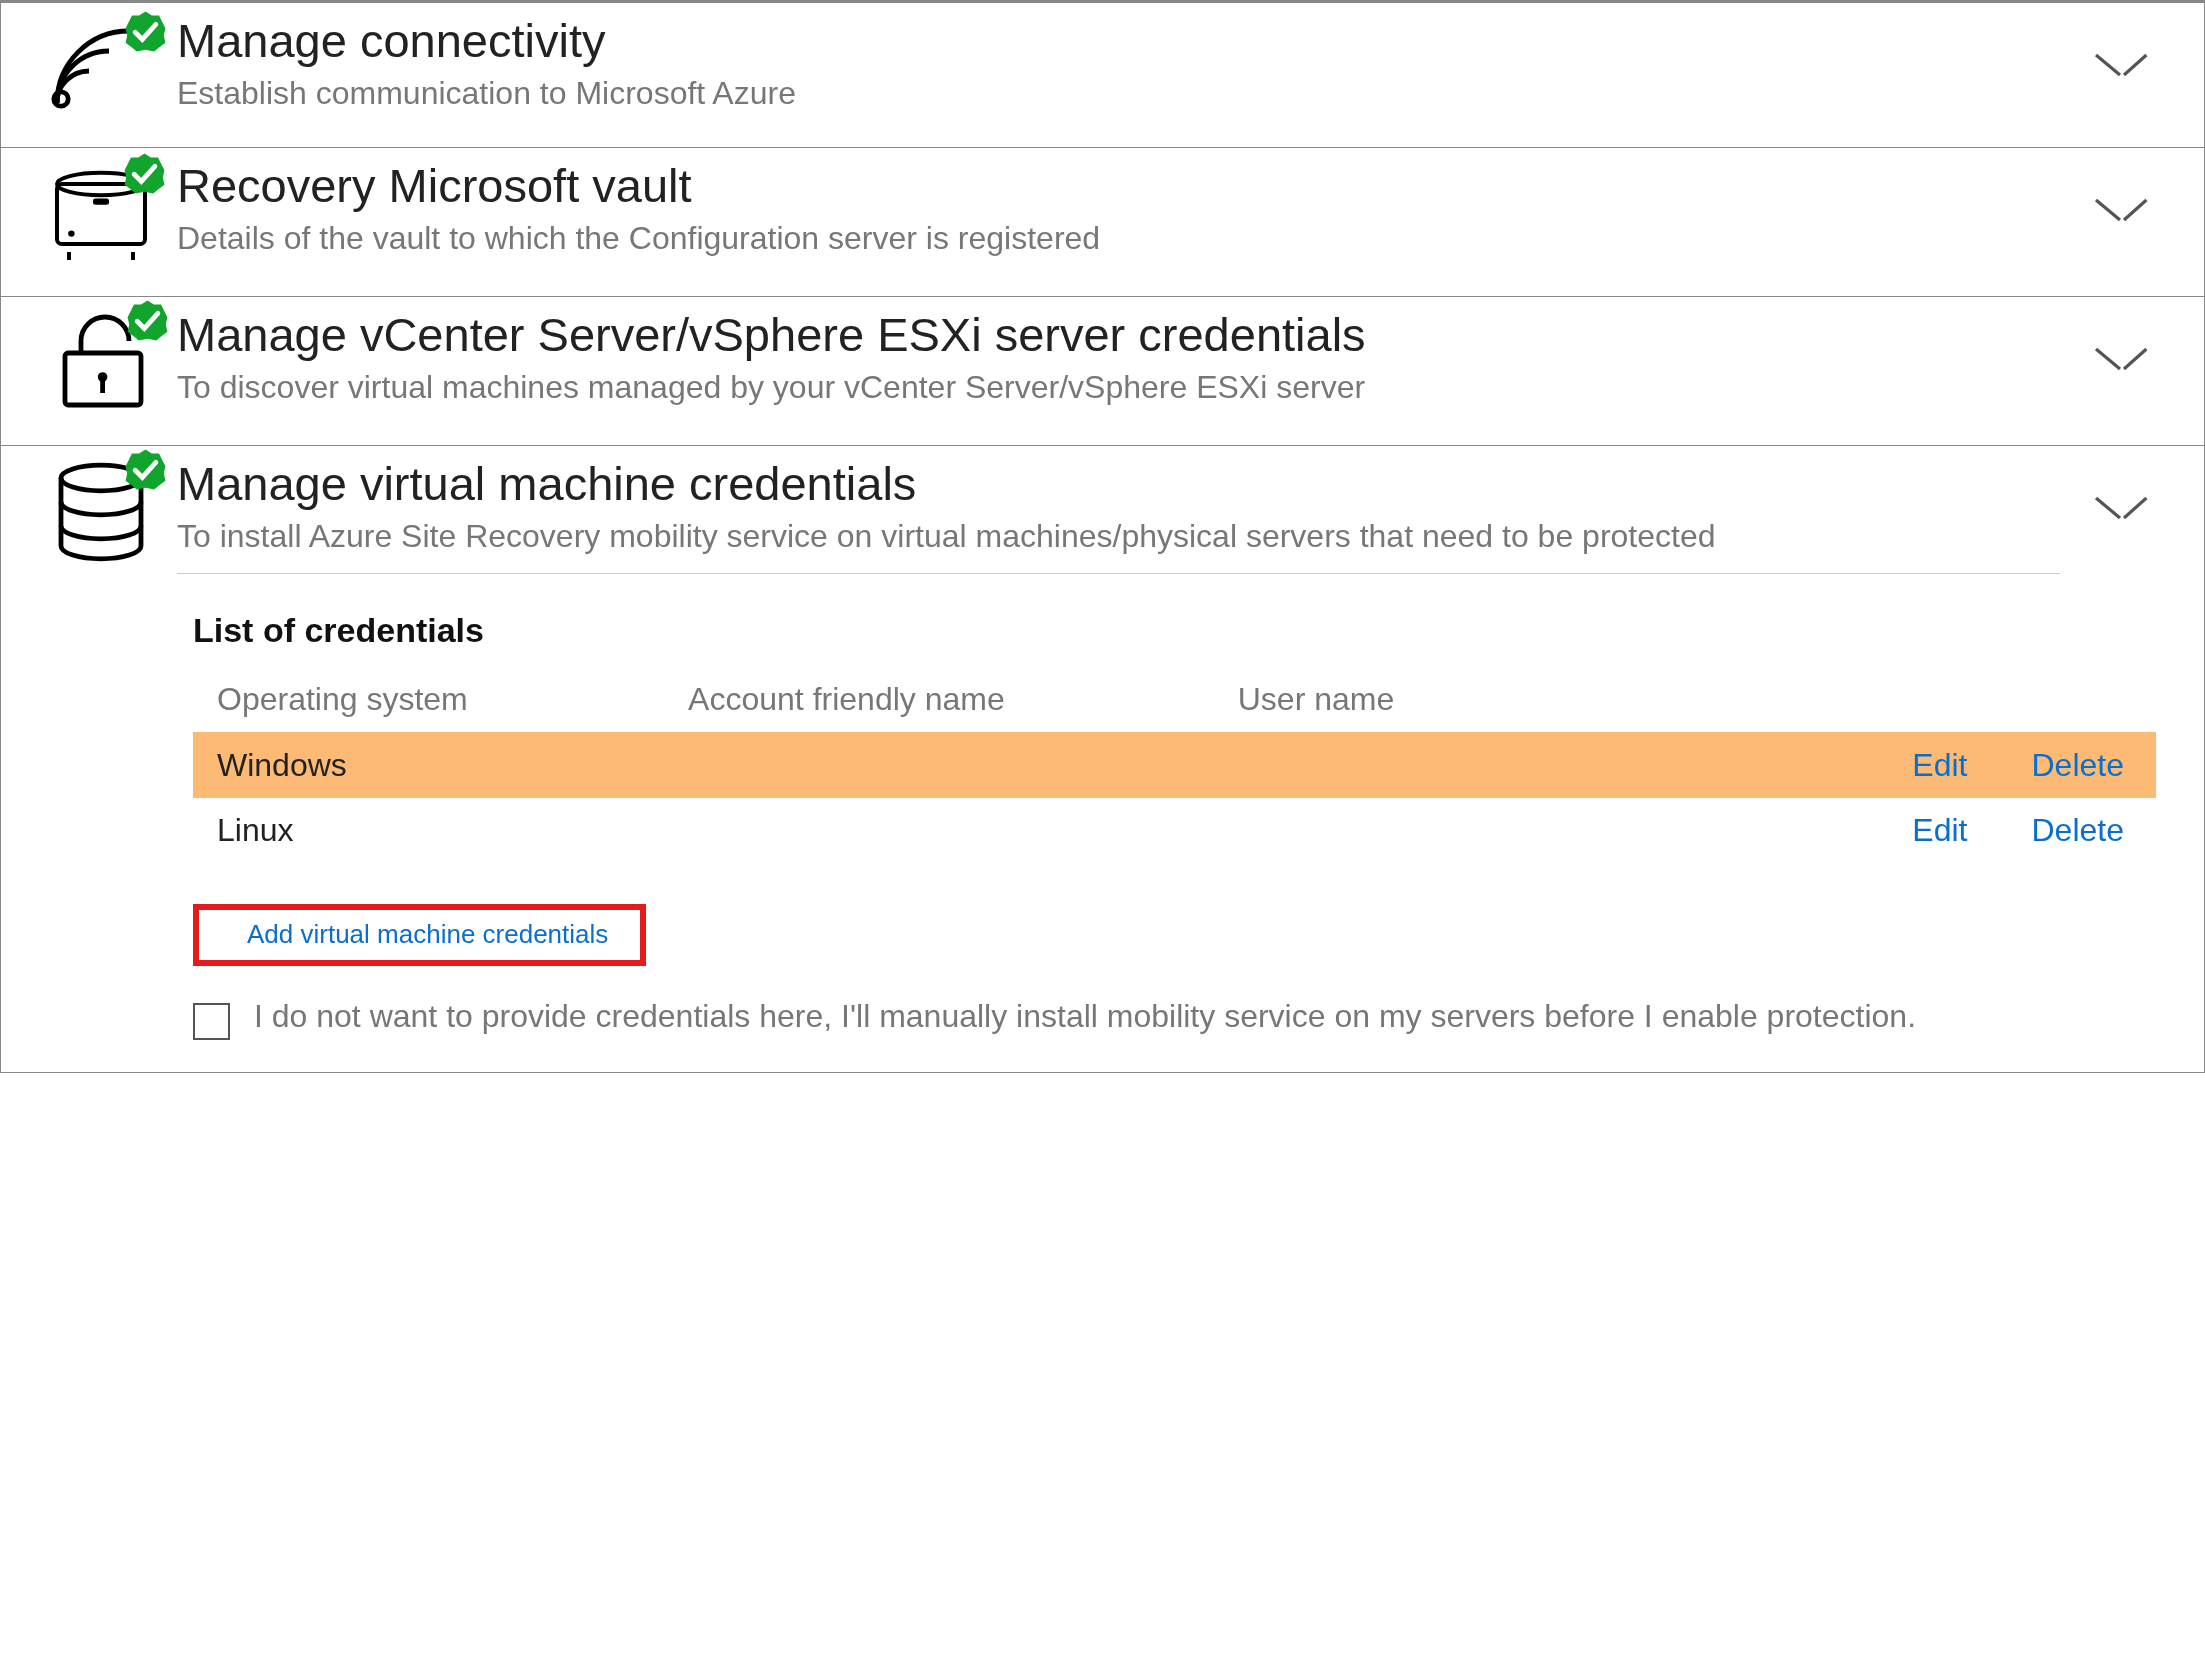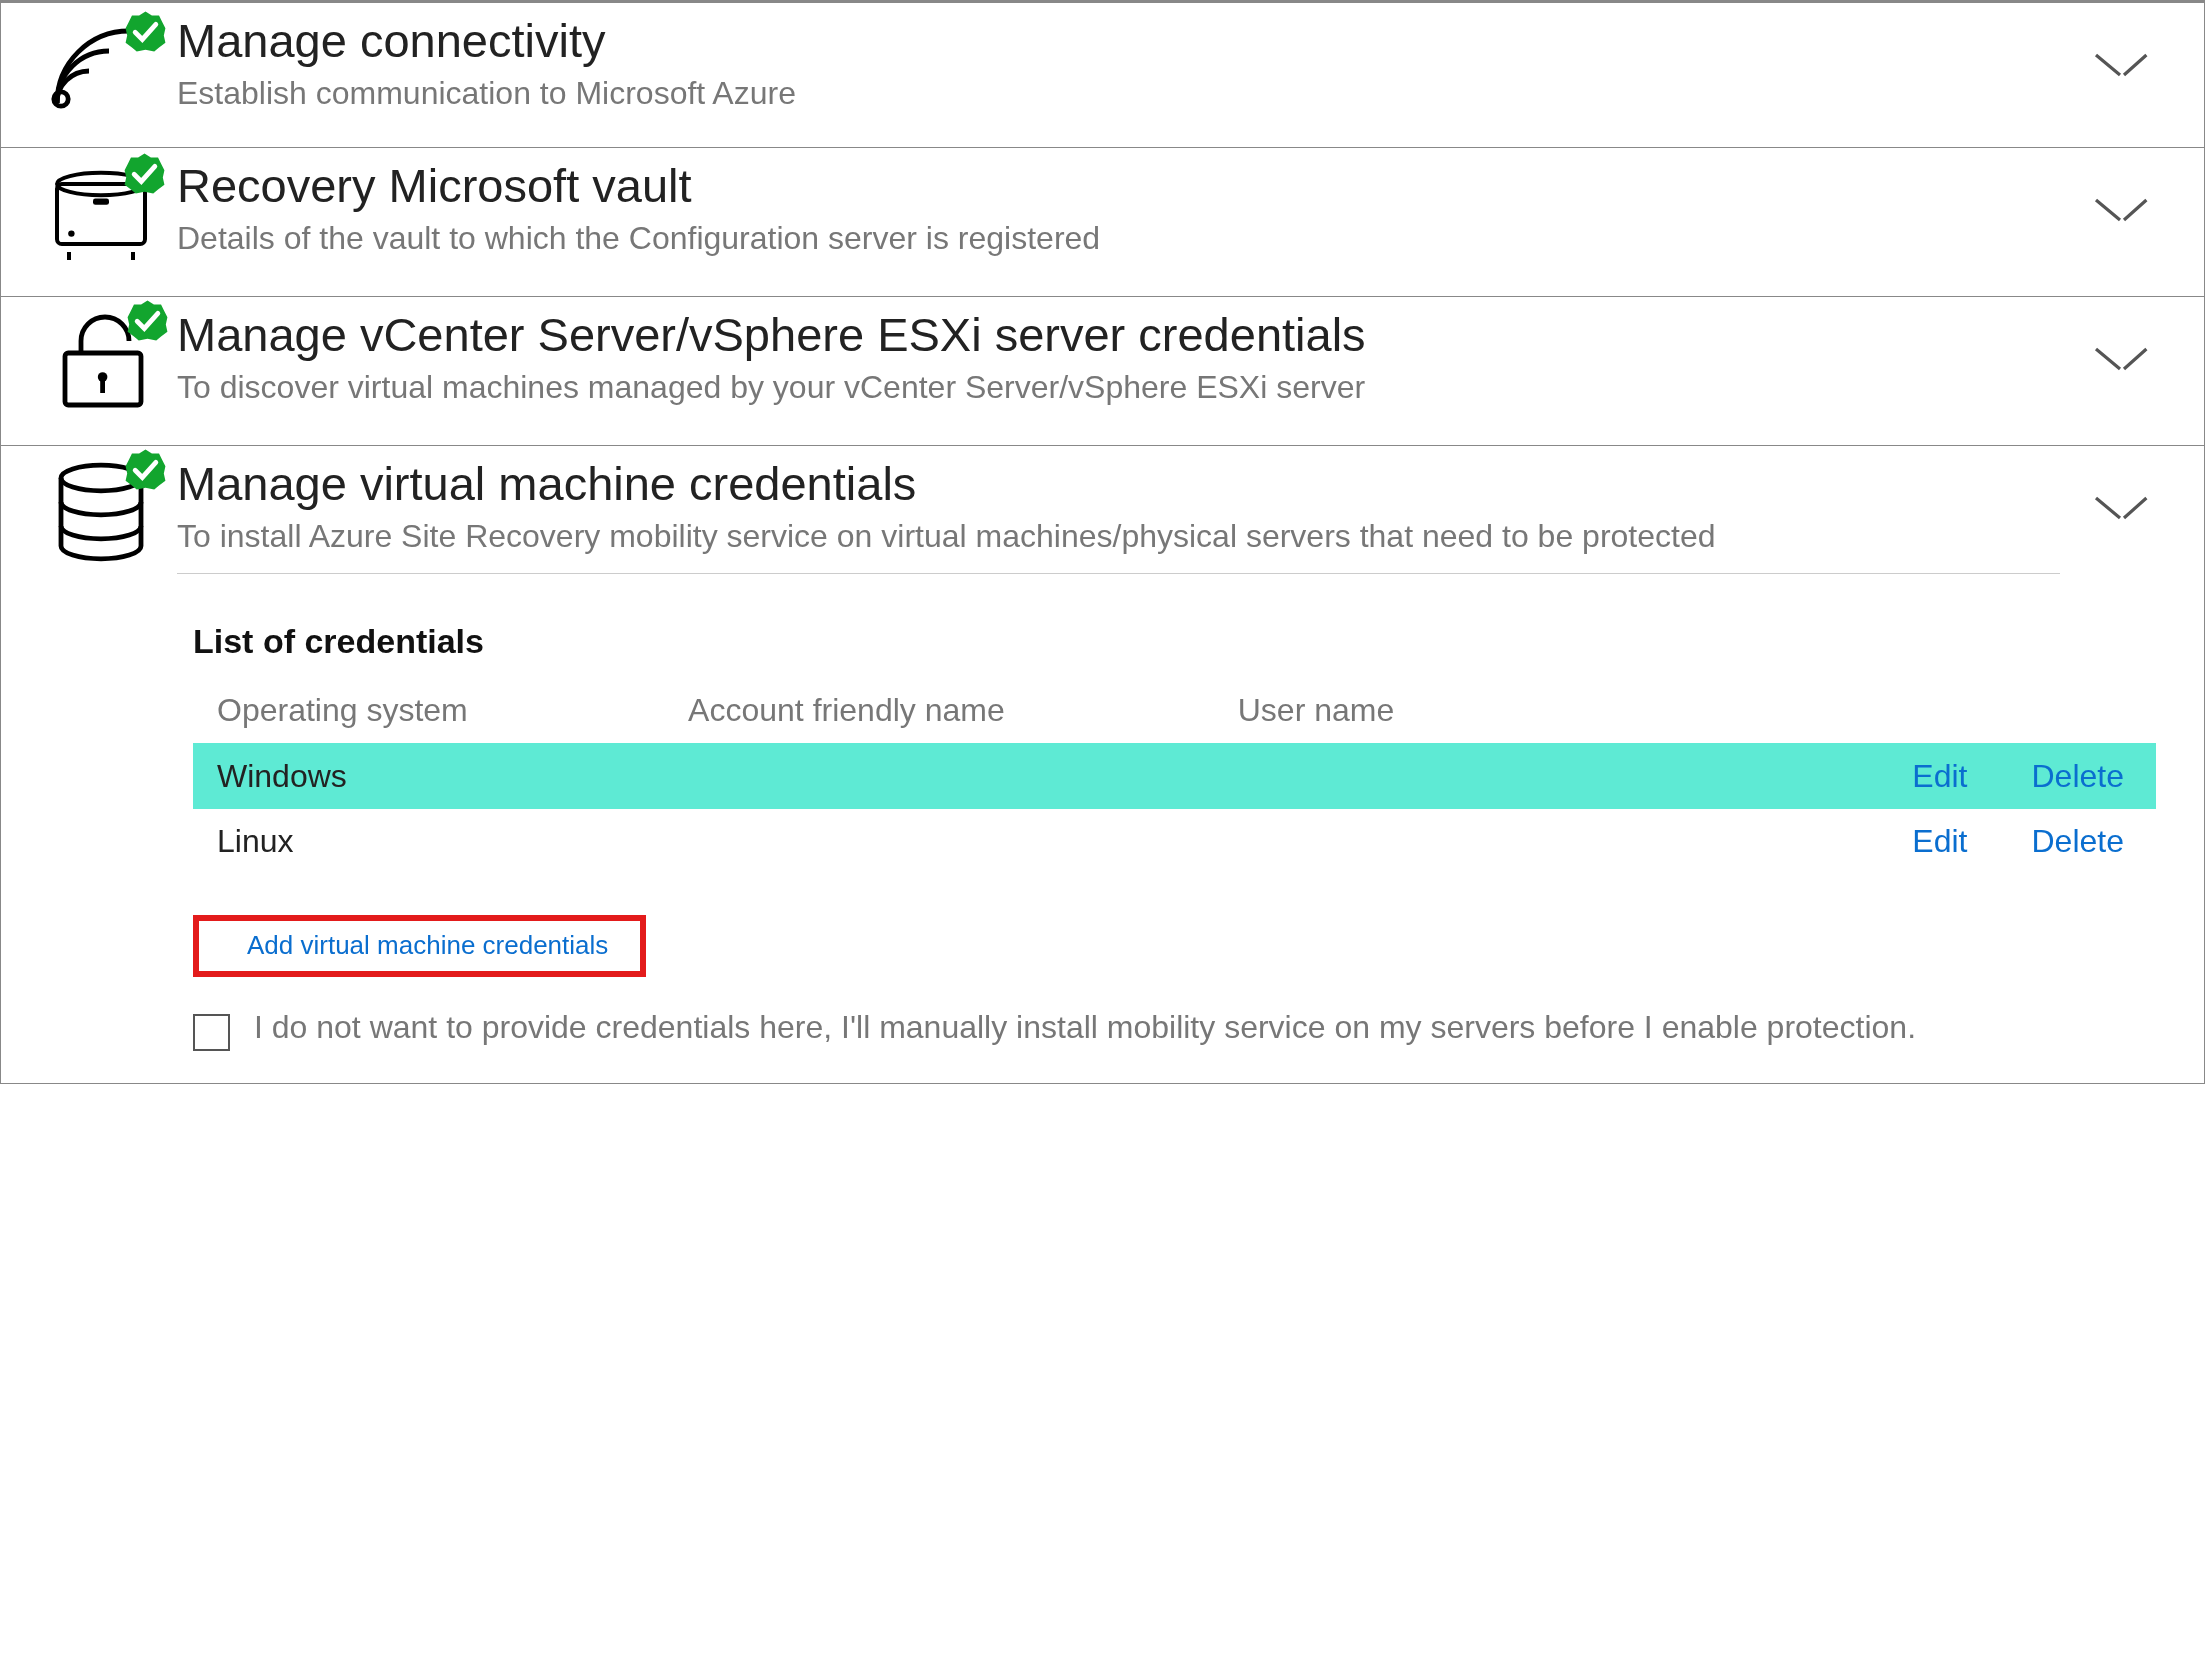--- a/index.html
+++ b/index.html
@@ -53,39 +53,39 @@
     right: -1.6px;
   }
   
   .expanded {
     padding: 0 48px 0 192px;
   }
   .list-heading {
     font-size: 34px;
     font-weight: 700;
     color: #111;
-    margin-top: 32px;
+    margin-top: 21px;
     margin-bottom: 16px;
   }
   table.cred-table {
     width: 100%;
     border-collapse: collapse;
     font-size: 32px;
   }
   table.cred-table th {
     text-align: left;
     font-weight: 400;
     color: #777;
     padding: 14.4px 24px;
   }
   table.cred-table td {
     padding: 14.4px 24px;
     color: #222;
   }
-  table.cred-table tr.row-alt { background: #5eead4; }
+  table.cred-table tr.row-alt { background: #fdba74; }
   .action-link {
     color: #0a6ecf;
     cursor: pointer;
     padding: 0 8px;
     text-align: right;
   }
   .add-link-wrap {
     display: inline-block;
     margin-top: 40px;
     border: 6.4px solid #e31b1b;

